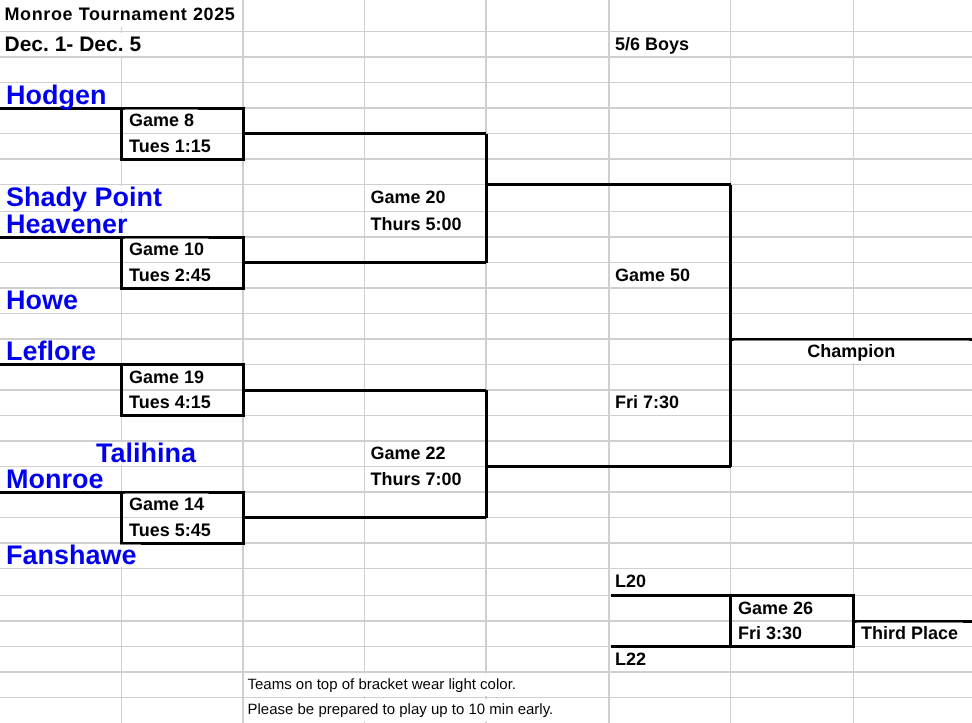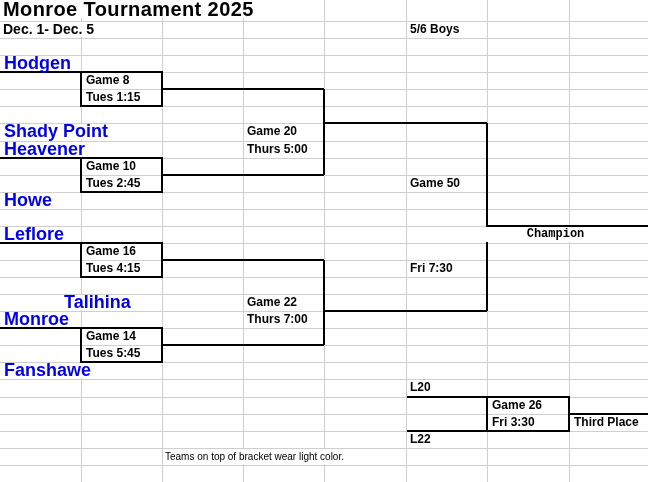--- a/index.html
+++ b/index.html
@@ -6,21 +6,21 @@
   #sheet {
     position:relative; width:648px; height:482px; overflow:hidden;
     background:#ffffff; font-family:"Liberation Sans", sans-serif; color:#000;
   }
   #gridsvg { position:absolute; left:0; top:0; }
   .cell {
     position:absolute; white-space:nowrap; height:15px; line-height:15px;
     font-weight:bold; font-size:12px; background:#ffffff; padding:0 3px; color:#000;
   }
   .team  { color:#0000ee; font-size:18px; padding-left:4px; }
-  .title { font-size:20px; letter-spacing:.4px; height:18px; line-height:18px; padding-left:3px; }
+  .title { font-size:12px; letter-spacing:.4px; height:18px; line-height:18px; padding-left:3px; }
   .dates { font-size:14px; padding-left:3px; }
   .note  { font-weight:normal; font-size:10px; padding-left:2px; }
   .center{ text-align:center; padding:0; }
 </style>
 </head>
 <body>
 
 <div id="sheet">
 
   <svg id="gridsvg" width="648" height="482">
@@ -96,35 +96,36 @@
   <div class="cell team" style="left:0;top:193px;">Howe</div>
   <div class="cell team" style="left:0;top:227px;">Leflore</div>
   <div class="cell team" style="left:16px;top:295px;padding-left:48px;">Talihina</div>
   <div class="cell team" style="left:0;top:312px;">Monroe</div>
   <div class="cell team" style="left:0;top:363px;">Fanshawe</div>
 
   <div class="cell" style="left:83px;top:73px;">Game 8</div>
   <div class="cell" style="left:83px;top:90px;">Tues 1:15</div>
   <div class="cell" style="left:83px;top:159px;">Game 10</div>
   <div class="cell" style="left:83px;top:176px;">Tues 2:45</div>
-  <div class="cell" style="left:83px;top:244px;">Game 16</div>
+  <div class="cell" style="left:83px;top:244px;">Game 19</div>
   <div class="cell" style="left:83px;top:261px;">Tues 4:15</div>
   <div class="cell" style="left:83px;top:329px;">Game 14</div>
   <div class="cell" style="left:83px;top:346px;">Tues 5:45</div>
 
   <div class="cell" style="left:244px;top:124px;">Game 20</div>
   <div class="cell" style="left:244px;top:142px;">Thurs 5:00</div>
   <div class="cell" style="left:244px;top:295px;">Game 22</div>
   <div class="cell" style="left:244px;top:312px;">Thurs 7:00</div>
 
   <div class="cell" style="left:407px;top:176px;">Game 50</div>
   <div class="cell" style="left:407px;top:261px;">Fri 7:30</div>
-  <div class="cell center" style="left:477px;top:227px;width:157px;font-family:Liberation Mono, monospace;">Champion</div>
+  <div class="cell center" style="left:489px;top:227px;width:157px;">Champion</div>
 
   <div class="cell" style="left:407px;top:380px;">L20</div>
   <div class="cell" style="left:489px;top:398px;">Game 26</div>
   <div class="cell" style="left:489px;top:415px;">Fri 3:30</div>
   <div class="cell" style="left:571px;top:415px;">Third Place</div>
   <div class="cell" style="left:407px;top:432px;">L22</div>
 
   <div class="cell note" style="left:163px;top:449px;">Teams on top of bracket wear light color.</div>
+  <div class="cell note" style="left:163px;top:466px;">Please be prepared to play up to 10 min early.</div>
 
 </div>
 
 </body></html>

